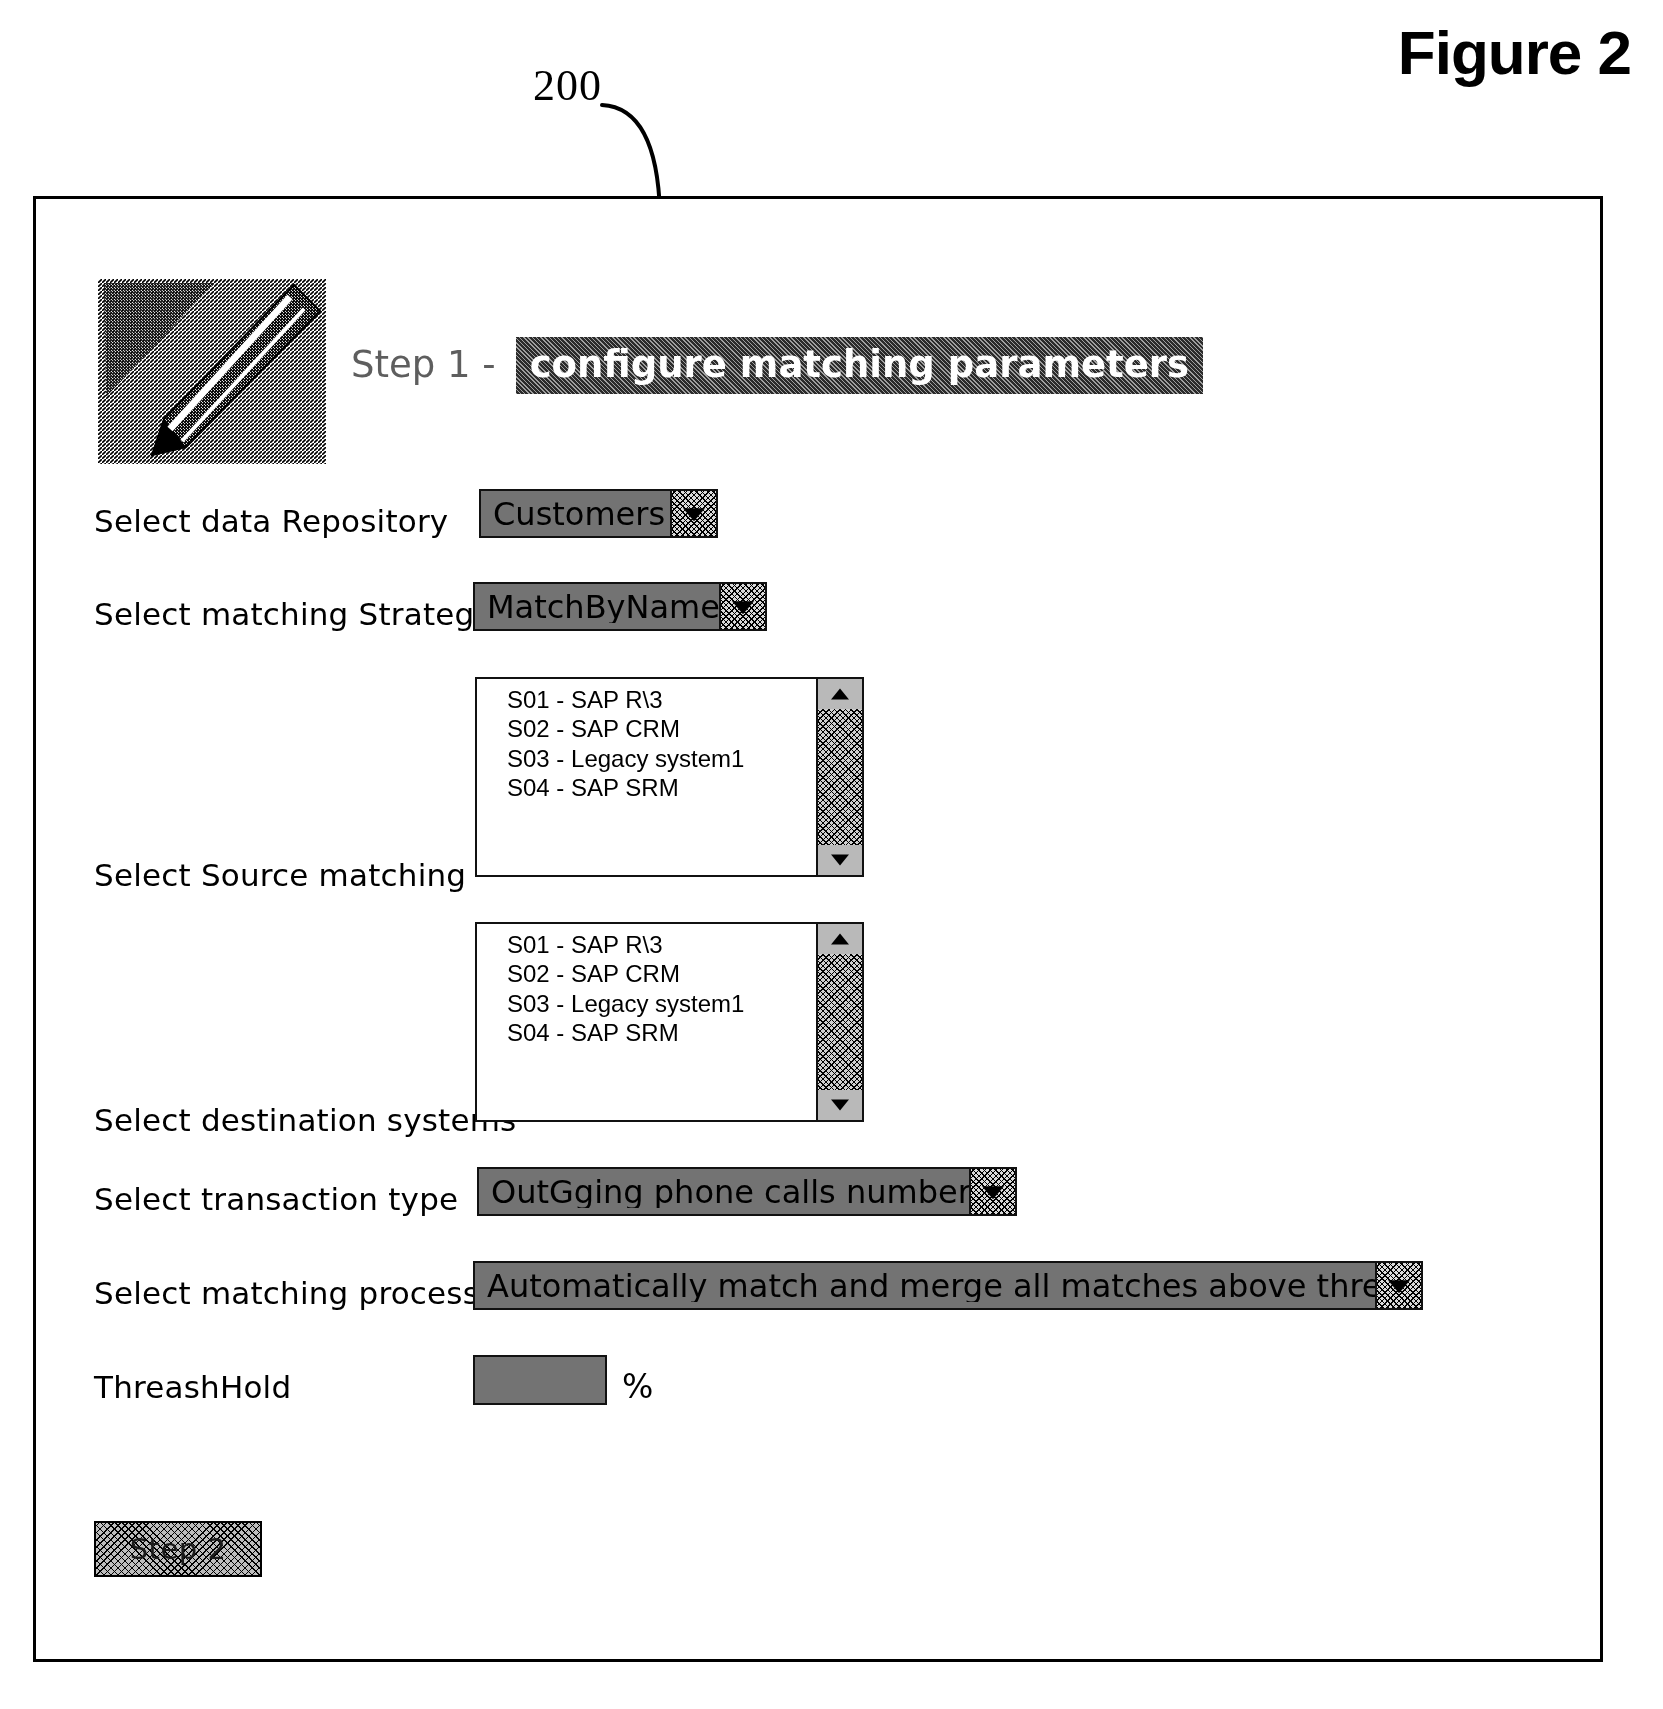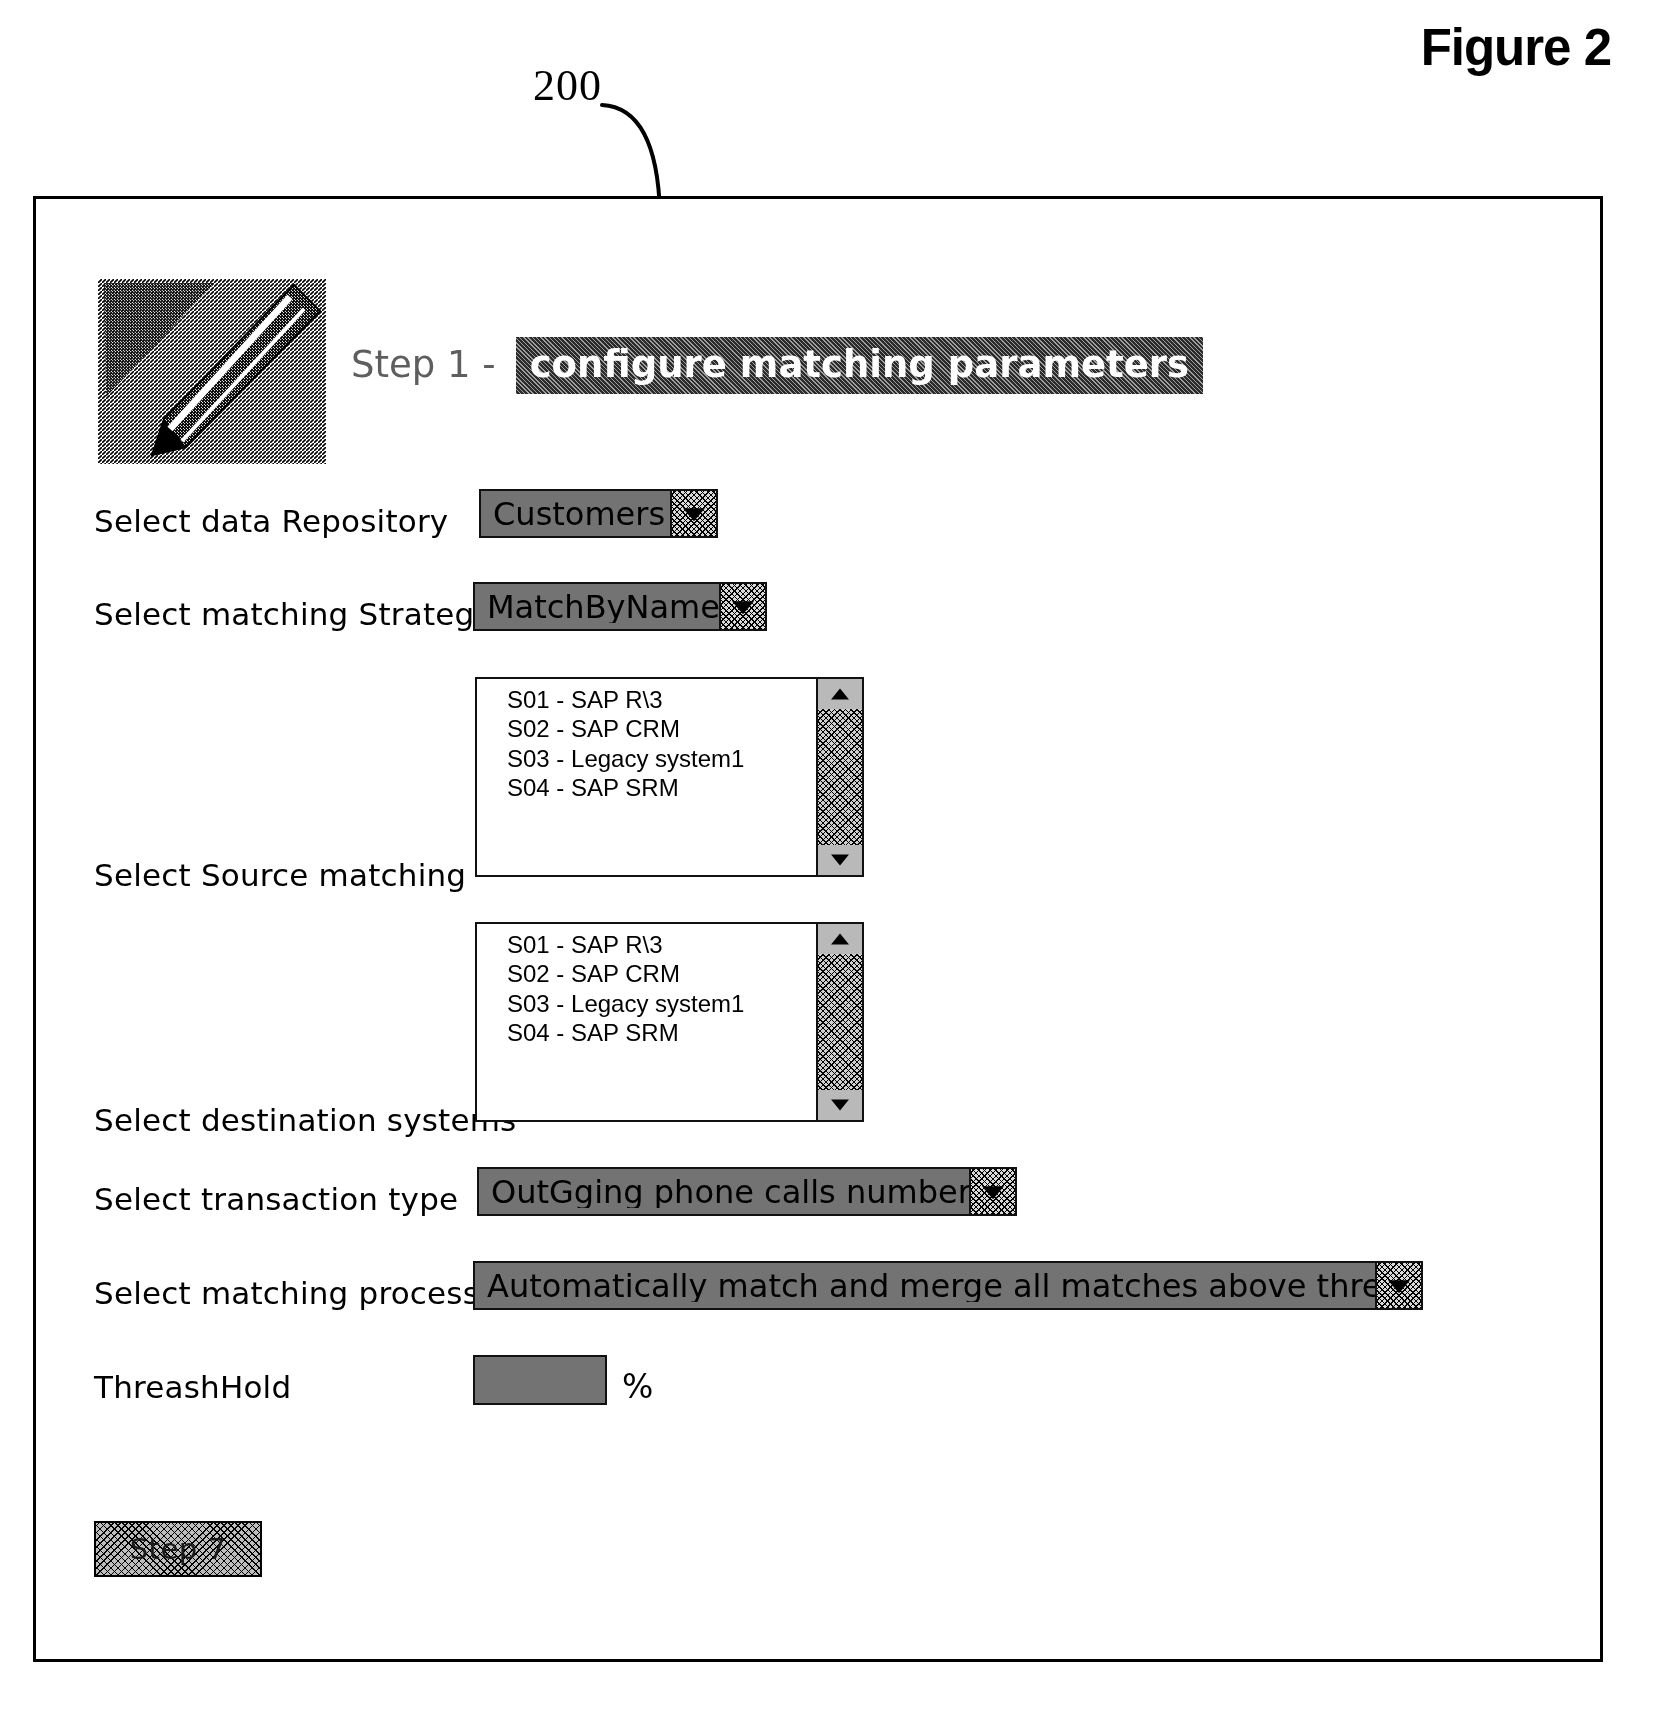--- a/index.html
+++ b/index.html
@@ -6,23 +6,23 @@
   html,body{margin:0;padding:0;background:#ffffff;}
   body{
     width:1663px;height:1709px;position:relative;overflow:hidden;
     font-family:"DejaVu Sans","Liberation Sans",sans-serif;
     color:#000;
     -webkit-font-smoothing:none;
   }
 
   
   #figure-label{
-    position:absolute; right:52px; top:22px;
+    position:absolute; right:32px; top:22px;
     font-family:"Liberation Sans","DejaVu Sans",sans-serif;
-    font-size:51px; font-weight:bold; letter-spacing:-1px;
+    font-size:62px; font-weight:bold; letter-spacing:-1px;
     line-height:1;
     white-space:nowrap;
   }
 
   
   #callout-number{
     position:absolute; left:533px; top:60px;
     font-family:"Liberation Serif","DejaVu Serif",serif;
     font-size:44px; font-weight:500; letter-spacing:1px;
   }
@@ -305,15 +305,15 @@
     </div>
 
     <div class="form-row" style="top:866px;">
       <span class="field-label" style="top:14px;">ThreashHold</span>
       <div class="ctl textinput" style="left:379px; top:0px; width:134px;"></div>
       <span class="unit-suffix" style="left:528px; top:12px;">%</span>
     </div>
 
   </div>
 
-  <div id="step2-button">Step 7</div>
+  <div id="step2-button">Step 2</div>
 
 </div>
 
 </body></html>

